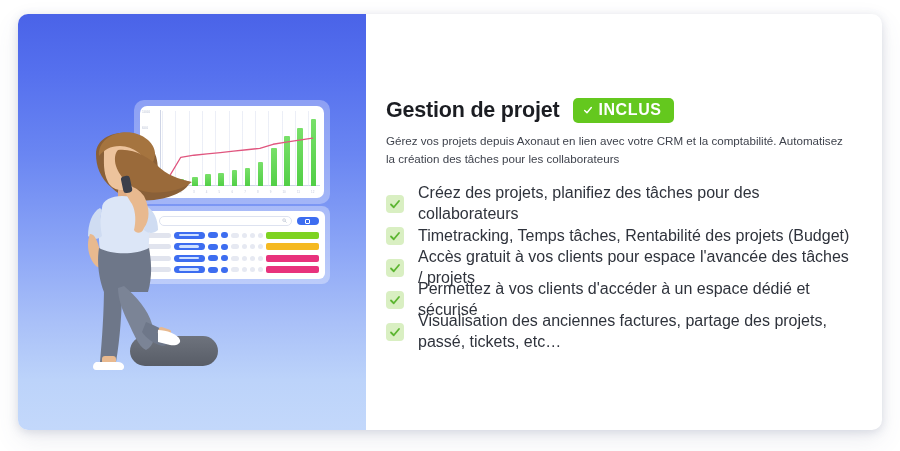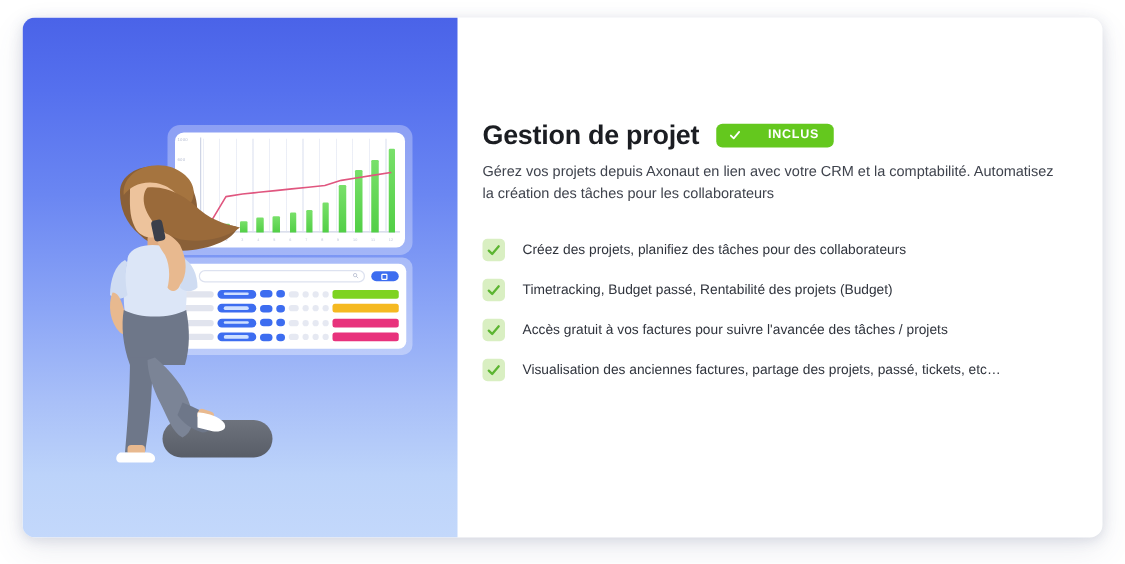--- a/index.html
+++ b/index.html
@@ -250,24 +250,24 @@
     font-size: 21.5px;
     font-weight: bold;
     color: #1b1d22;
     letter-spacing: -0.2px;
     margin: 0;
     line-height: 1;
   }
   .badge {
     display: inline-flex;
     align-items: center;
-    gap: 21px;
+    gap: 5px;
     background: #64c81e;
     color: #ffffff;
-    font-size: 10px;
+    font-size: 16px;
     font-weight: bold;
     letter-spacing: 0.6px;
     padding: 4px 12px 5px 10px;
     border-radius: 5px;
     line-height: 1;
     white-space: nowrap;
   }
   .badge .tick {
     width: 10px; height: 10px;
     flex: none;
@@ -290,21 +290,21 @@
     width: 18px; height: 18px;
     border-radius: 4px;
     background: #d9efc2;
     display: flex;
     align-items: center;
     justify-content: center;
     flex: none;
   }
   .fbox svg { width: 12px; height: 12px; }
   .ftext {
-    font-size: 11px;
+    font-size: 16px;
     color: #2f333c;
     line-height: 1.3;
   }
 </style>
 </head>
 <body>
 
 <div class="page">
   <div class="card">
 
@@ -497,29 +497,37 @@
               </svg>
             </span>
             <span class="ftext">Créez des projets, planifiez des tâches pour des collaborateurs</span>
           </li>
           <li class="feature">
             <span class="fbox">
               <svg viewBox="0 0 24 24">
                 <polyline points="4,13 9.5,18.5 20,6" fill="none" stroke="#5cb531" stroke-width="3.6" stroke-linecap="round" stroke-linejoin="round"></polyline>
               </svg>
             </span>
-            <span class="ftext">Timetracking, Budget passé, Rentabilité des projets (Budget)</span>
+            <span class="ftext">Timetracking, Temps tâches, Rentabilité des projets (Budget)</span>
           </li>
           <li class="feature">
             <span class="fbox">
               <svg viewBox="0 0 24 24">
                 <polyline points="4,13 9.5,18.5 20,6" fill="none" stroke="#5cb531" stroke-width="3.6" stroke-linecap="round" stroke-linejoin="round"></polyline>
               </svg>
             </span>
-            <span class="ftext">Accès gratuit à vos factures pour suivre l'avancée des tâches / projets</span>
+            <span class="ftext">Accès gratuit à vos clients pour espace l'avancée des tâches / projets</span>
+          </li>
+          <li class="feature">
+            <span class="fbox">
+              <svg viewBox="0 0 24 24">
+                <polyline points="4,13 9.5,18.5 20,6" fill="none" stroke="#5cb531" stroke-width="3.6" stroke-linecap="round" stroke-linejoin="round"></polyline>
+              </svg>
+            </span>
+            <span class="ftext">Permettez à vos clients d'accéder à un espace dédié et sécurisé</span>
           </li>
           <li class="feature">
             <span class="fbox">
               <svg viewBox="0 0 24 24">
                 <polyline points="4,13 9.5,18.5 20,6" fill="none" stroke="#5cb531" stroke-width="3.6" stroke-linecap="round" stroke-linejoin="round"></polyline>
               </svg>
             </span>
             <span class="ftext">Visualisation des anciennes factures, partage des projets, passé, tickets, etc…</span>
           </li>
         </ul>

